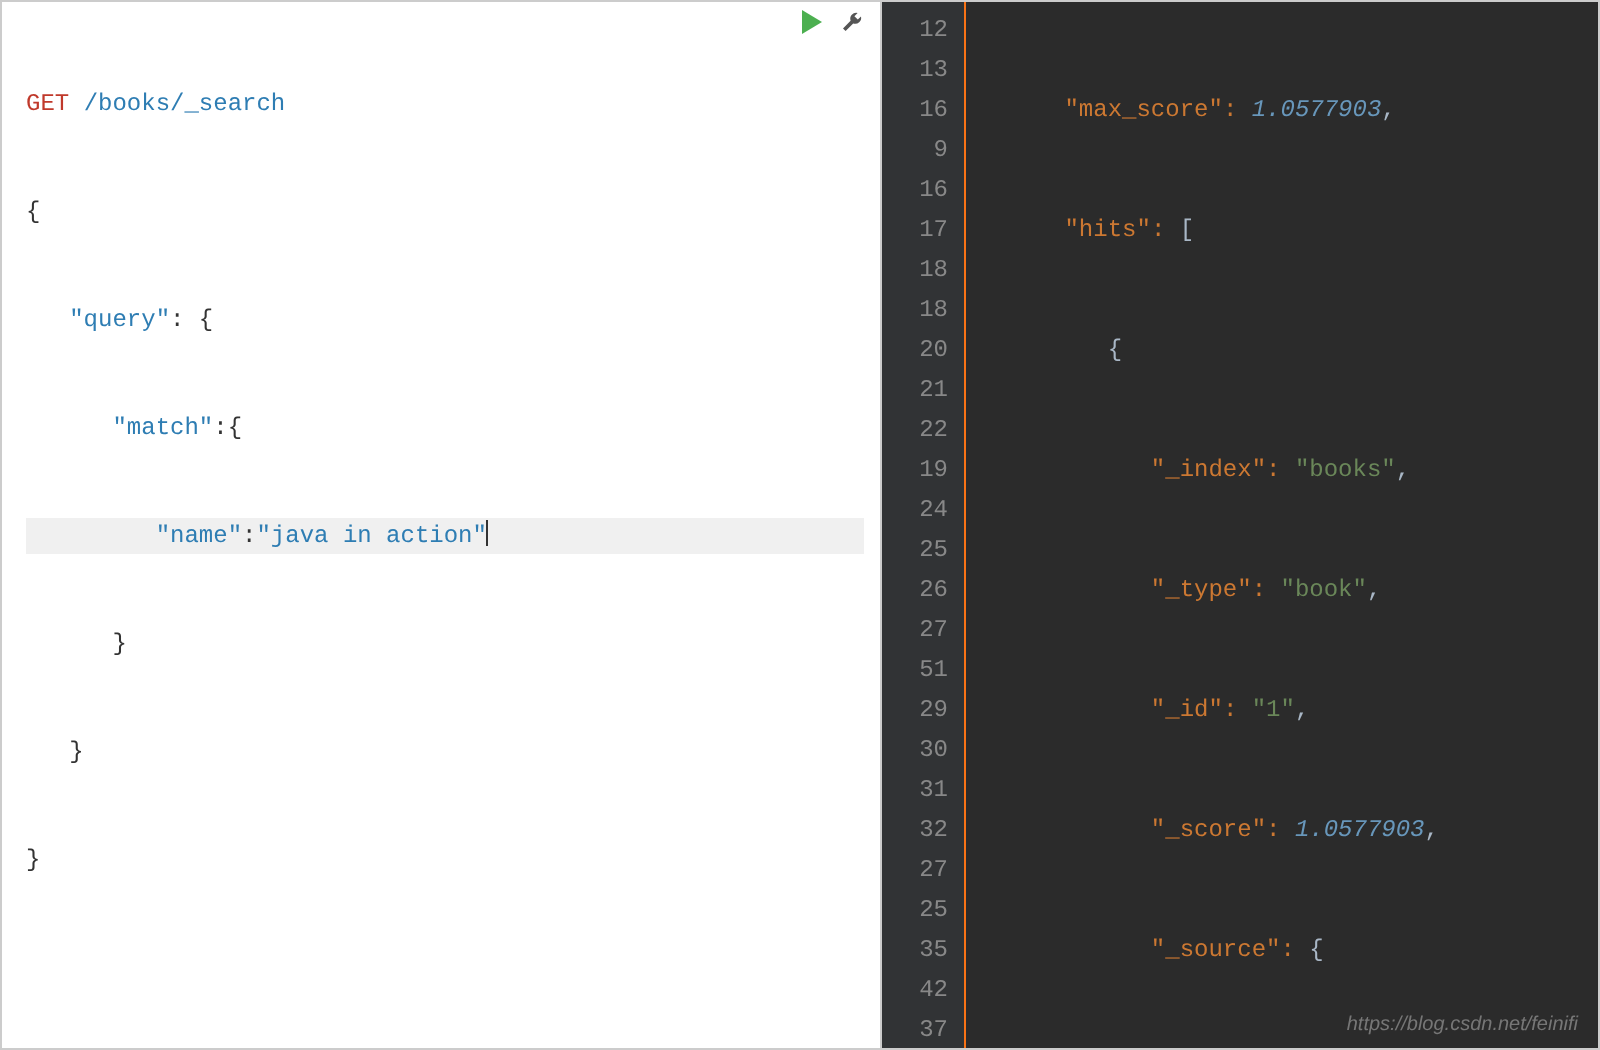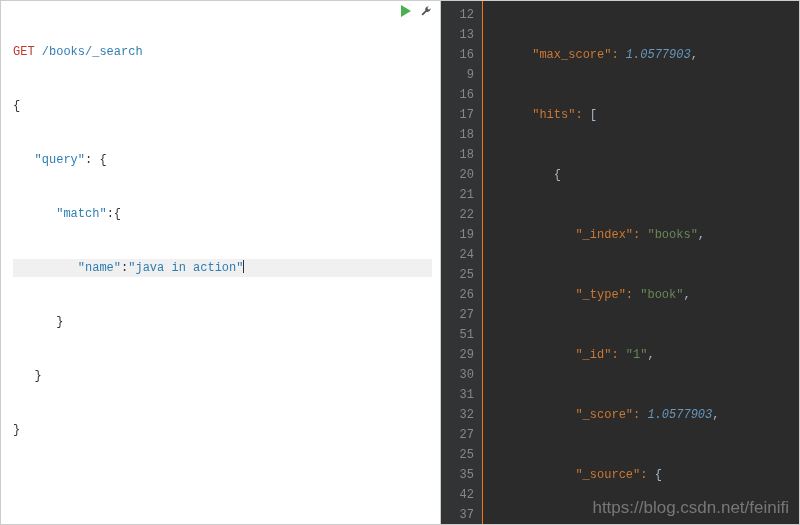--- a/index.html
+++ b/index.html
@@ -84,24 +84,25 @@
   .j-key   { color: #cc7832; }
   .j-str   { color: #6a8759; }
   .j-num   { color: #6897bb; font-style: italic; }
   .j-punc  { color: #a9b7c6; }
   .j-colon { color: #cc7832; }
 
   .watermark {
     position: absolute;
     right: 10px;
     bottom: 6px;
-    font-size: 17px;
+    font-size: 10px;
     font-family: Arial, sans-serif;
     color: rgba(180,180,180,0.55);
     pointer-events: none;
+    font-style: italic;
   }
 
   svg { display:block; }
 </style>
 </head>
 <body>
 
 <div class="left-pane">
 
   <div class="toolbar">

